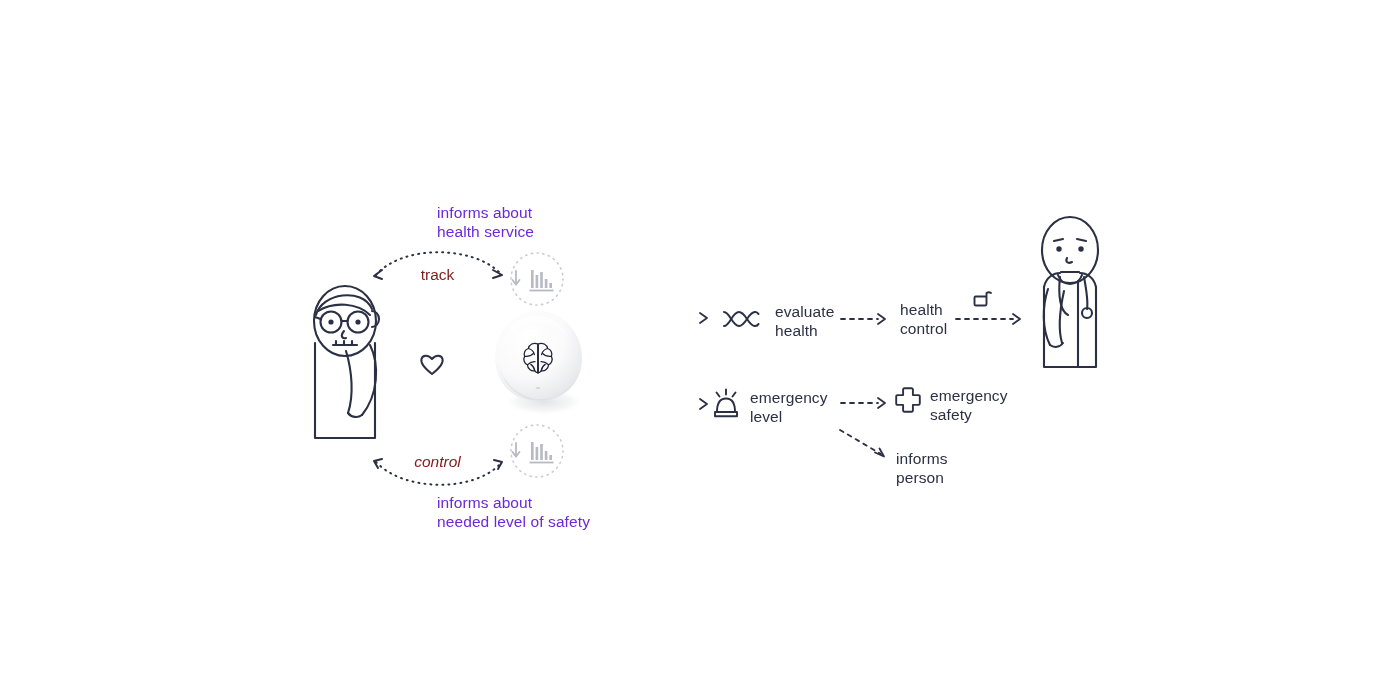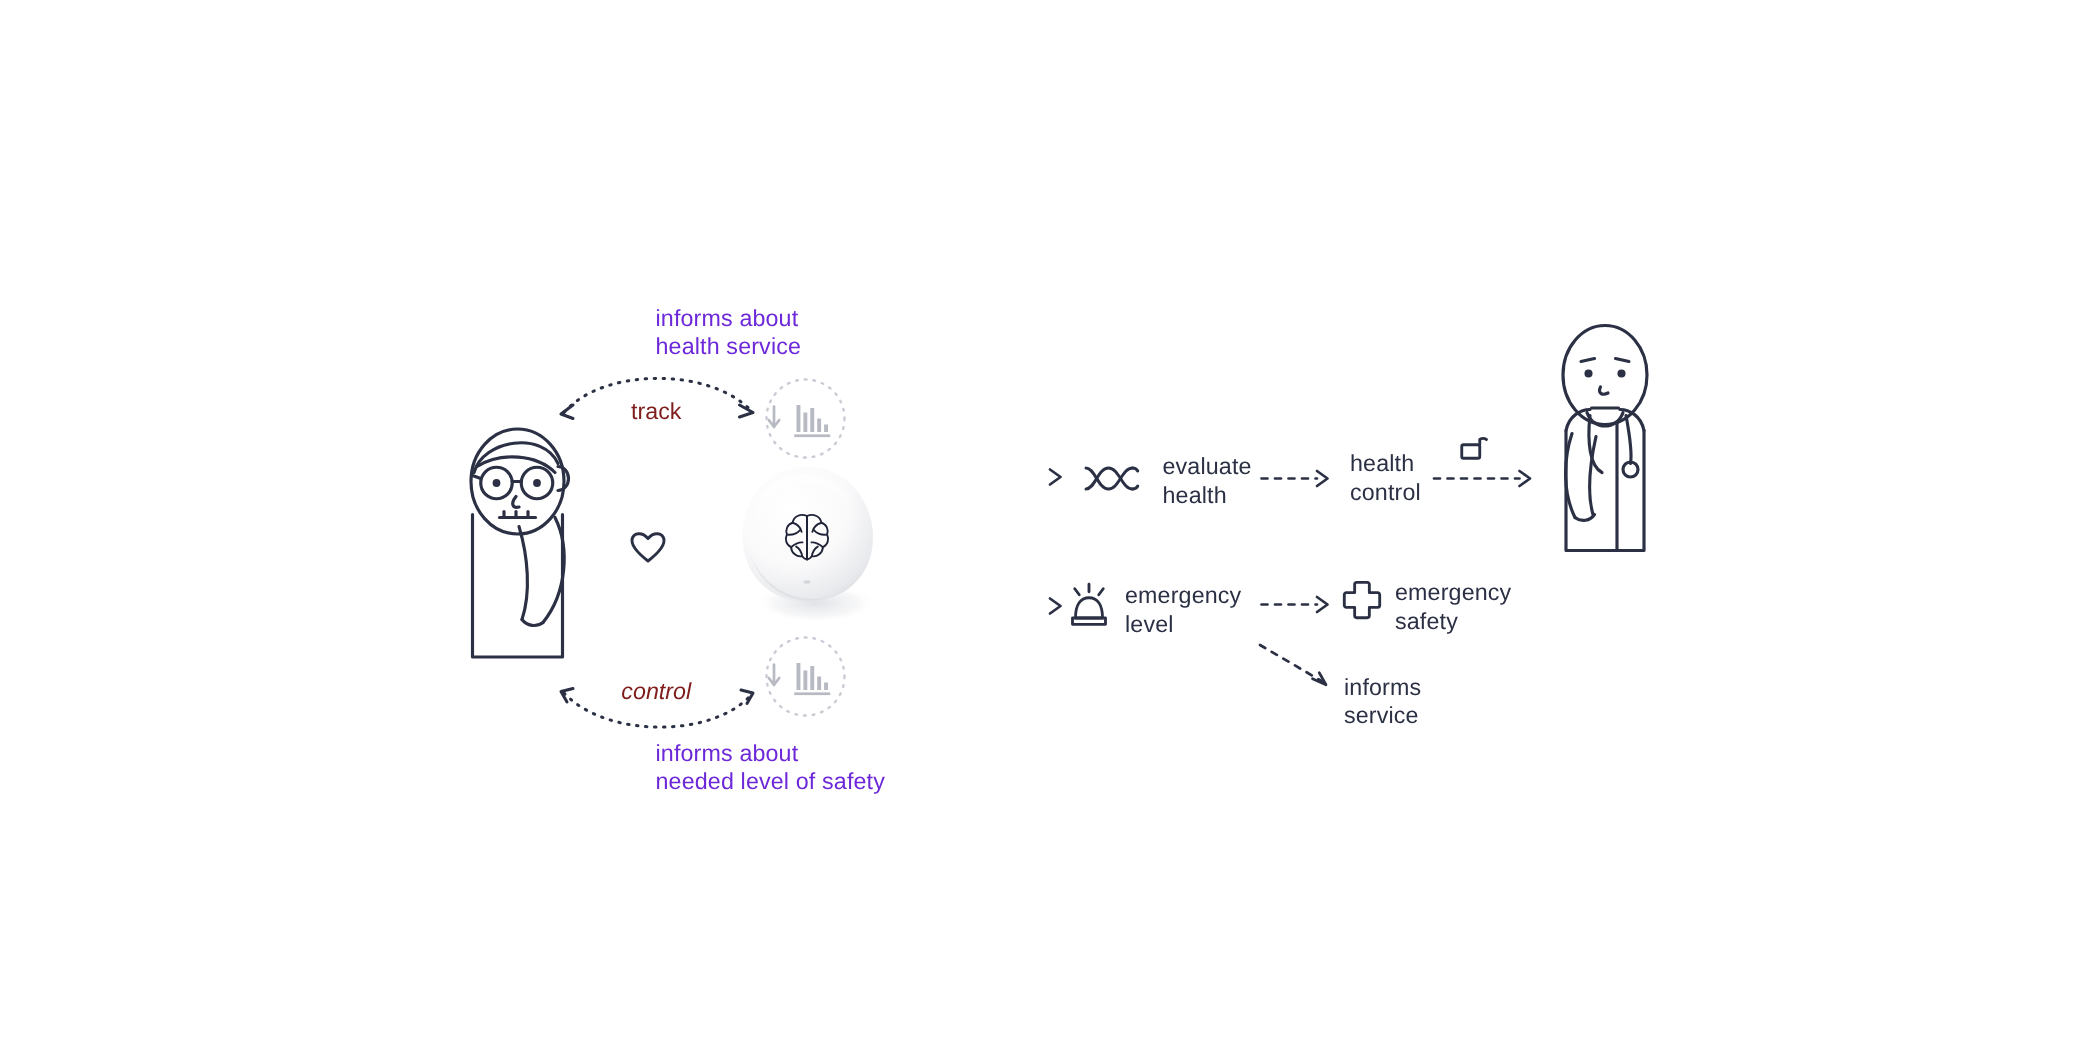--- a/index.html
+++ b/index.html
@@ -306,21 +306,21 @@
 
   <div class="lbl" style="left:930px; top:386px;"><span>emergency</span><br><span>safety</span></div>
 
   <div class="node" style="left:838px; top:428px;">
     <svg width="58" height="36" viewBox="0 0 58 36">
       <path d="M2 2 L43 26" fill="none" stroke="#2b3044" stroke-width="1.8" stroke-dasharray="4 5" stroke-linecap="round"></path>
       <path d="M37 24.5 L46 28.5 L41.5 20.5" fill="none" stroke="#2b3044" stroke-width="1.8" stroke-linecap="round" stroke-linejoin="round"></path>
     </svg>
   </div>
 
-  <div class="lbl" style="left:896px; top:449px;"><span>informs</span><br><span>service</span></div>
+  <div class="lbl" style="left:896px; top:449px;"><span>informs</span><br><span>person</span></div>
 
   <div class="node" style="left:1034px; top:215px;">
     <svg width="72" height="168" viewBox="0 0 72 168">
       <g fill="none" stroke="#2b3044" stroke-width="2.1" stroke-linecap="round" stroke-linejoin="round">
 
         <ellipse cx="36" cy="35" rx="28" ry="33"></ellipse>
 
         <path d="M20 26 L29 24"></path>
         <path d="M43 24 L52 26"></path>
 

